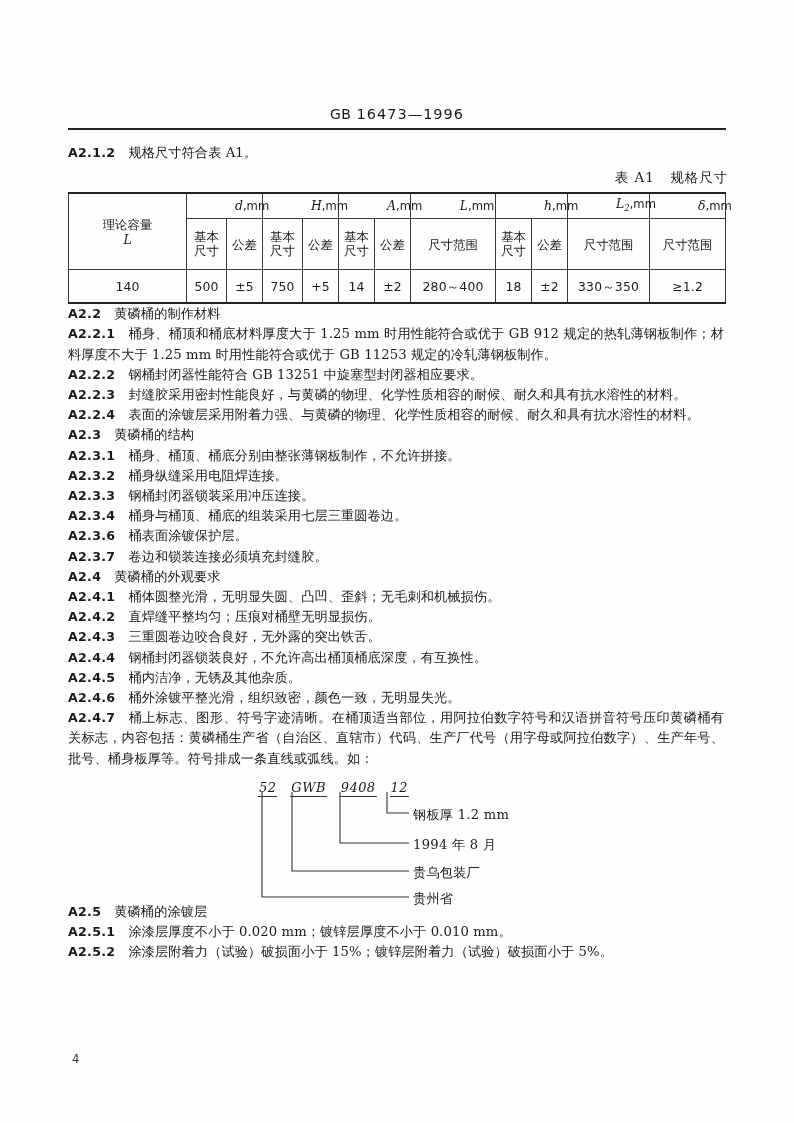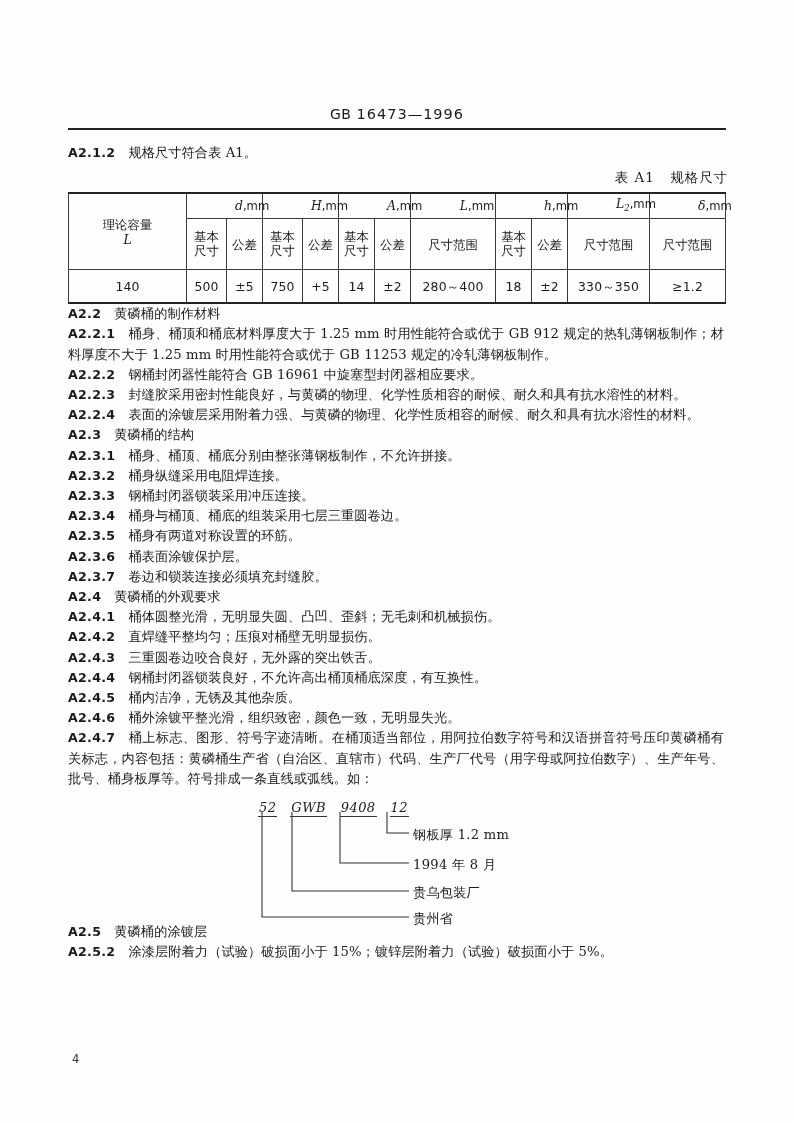--- a/index.html
+++ b/index.html
@@ -267,21 +267,21 @@
     </tbody>
       </table>
 
     <p class="para">
       <span class="clause">A2.2</span><span class="gap-md"></span><span>黄磷桶的制作材料</span>
     </p>
     <p class="para">
       <span class="clause">A2.2.1</span><span class="gap-md"></span><span>桶身、桶顶和桶底材料厚度大于 1.25 mm 时用性能符合或优于 GB 912 规定的热轧薄钢板制作；材料厚度不大于 1.25 mm 时用性能符合或优于 GB 11253 规定的冷轧薄钢板制作。</span>
     </p>
     <p class="para">
-      <span class="clause">A2.2.2</span><span class="gap-md"></span><span>钢桶封闭器性能符合 GB 16961 中旋塞型封闭器相应要求。</span>
+      <span class="clause">A2.2.2</span><span class="gap-md"></span><span>钢桶封闭器性能符合 GB 13251 中旋塞型封闭器相应要求。</span>
     </p>
     <p class="para">
       <span class="clause">A2.2.3</span><span class="gap-md"></span><span>封缝胶采用密封性能良好，与黄磷的物理、化学性质相容的耐候、耐久和具有抗水溶性的材料。</span>
     </p>
     <p class="para">
       <span class="clause">A2.2.4</span><span class="gap-md"></span><span>表面的涂镀层采用附着力强、与黄磷的物理、化学性质相容的耐候、耐久和具有抗水溶性的材料。</span>
     </p>
 
     <p class="para">
       <span class="clause">A2.3</span><span class="gap-md"></span><span>黄磷桶的结构</span>
@@ -290,23 +290,20 @@
       <span class="clause">A2.3.1</span><span class="gap-md"></span><span>桶身、桶顶、桶底分别由整张薄钢板制作，不允许拼接。</span>
     </p>
     <p class="para">
       <span class="clause">A2.3.2</span><span class="gap-md"></span><span>桶身纵缝采用电阻焊连接。</span>
     </p>
     <p class="para">
       <span class="clause">A2.3.3</span><span class="gap-md"></span><span>钢桶封闭器锁装采用冲压连接。</span>
     </p>
     <p class="para">
       <span class="clause">A2.3.4</span><span class="gap-md"></span><span>桶身与桶顶、桶底的组装采用七层三重圆卷边。</span>
-    </p>
-    <p class="para">
-      <span class="clause">A2.3.5</span><span class="gap-md"></span><span>桶身有两道对称设置的环筋。</span>
     </p>
     <p class="para">
       <span class="clause">A2.3.6</span><span class="gap-md"></span><span>桶表面涂镀保护层。</span>
     </p>
     <p class="para">
       <span class="clause">A2.3.7</span><span class="gap-md"></span><span>卷边和锁装连接必须填充封缝胶。</span>
     </p>
 
     <p class="para">
       <span class="clause">A2.4</span><span class="gap-md"></span><span>黄磷桶的外观要求</span>
@@ -350,20 +347,23 @@
       <div class="lbl lbl-1">钢板厚 1.2 mm</div>
       <div class="lbl lbl-2">1994 年 8 月</div>
       <div class="lbl lbl-3">贵乌包装厂</div>
       <div class="lbl lbl-4">贵州省</div>
     </div>
 
     <p class="para">
       <span class="clause">A2.5</span><span class="gap-md"></span><span>黄磷桶的涂镀层</span>
     </p>
     <p class="para">
+      <span class="clause">A2.5.1</span><span class="gap-md"></span><span>涂漆层厚度不小于 0.020 mm；镀锌层厚度不小于 0.010 mm。</span>
+    </p>
+    <p class="para">
       <span class="clause">A2.5.2</span><span class="gap-md"></span><span>涂漆层附着力（试验）破损面小于 15%；镀锌层附着力（试验）破损面小于 5%。</span>
     </p>
 
   </div>
 
   <div class="folio">4</div>
 
 </div>
 
 </body></html>

